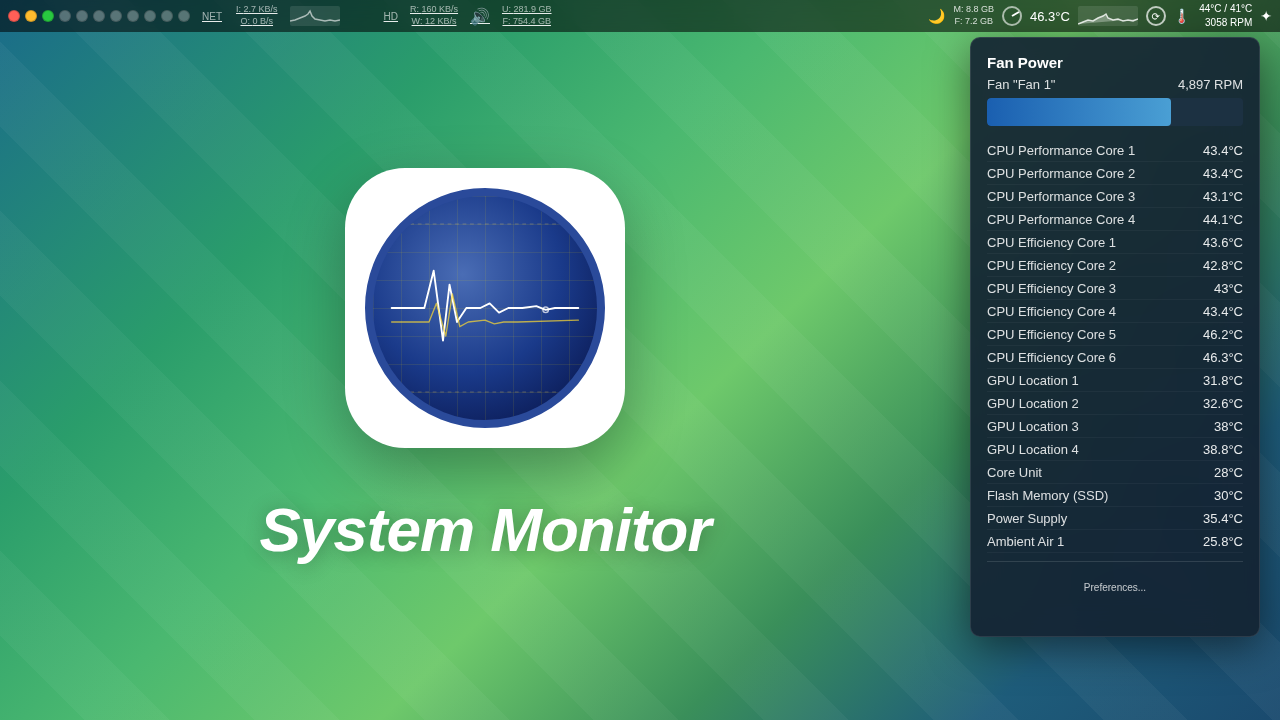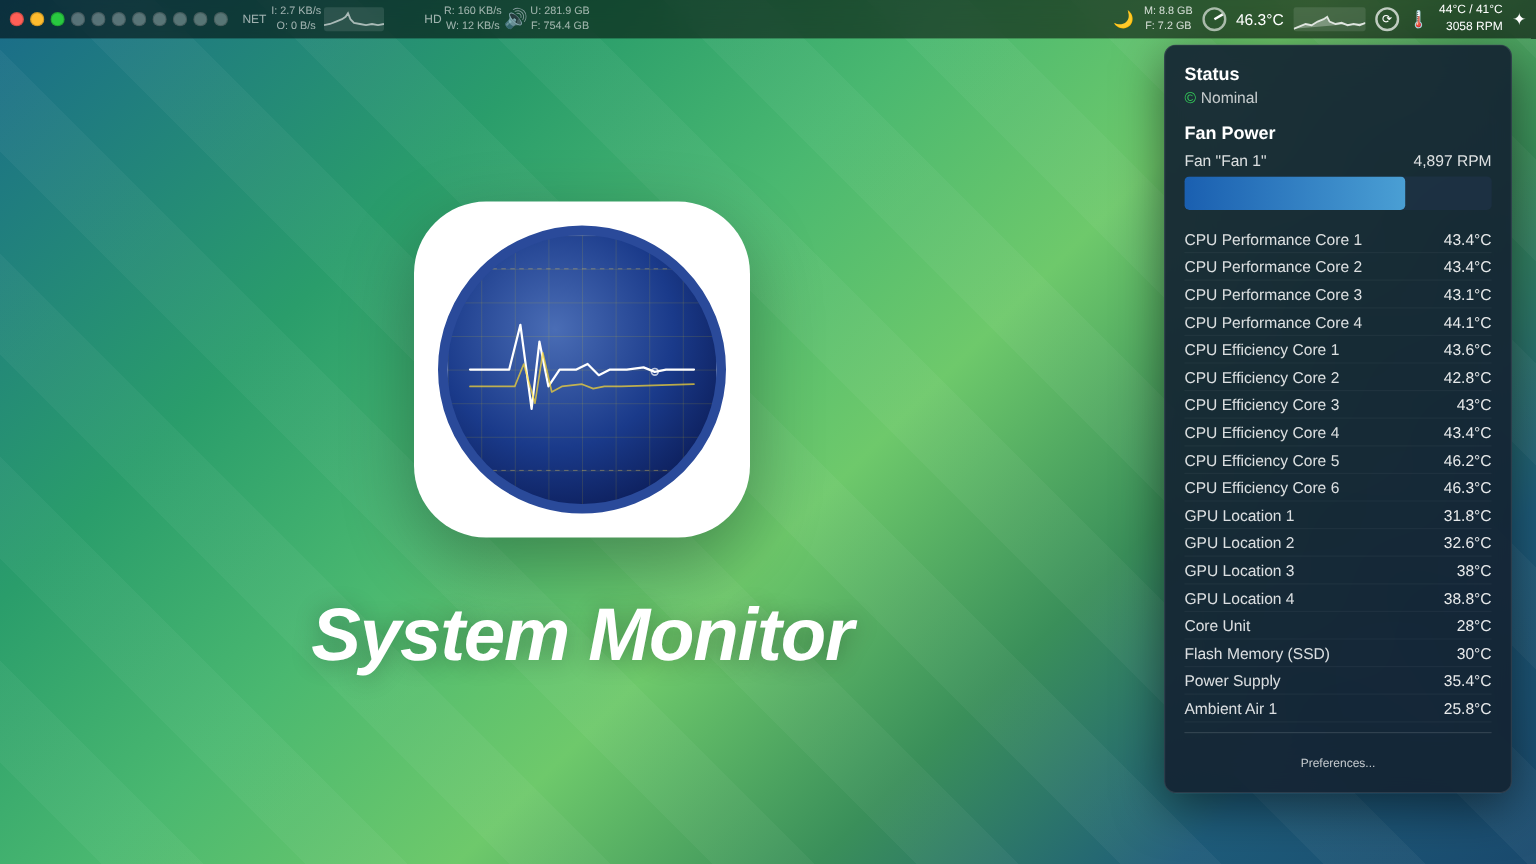--- a/index.html
+++ b/index.html
@@ -80,23 +80,24 @@
     }
 
     .tl-red { background: #ff5f57; }
     .tl-yellow { background: #febc2e; }
     .tl-green { background: #28c840; }
     .tl-gray { background: rgba(255,255,255,0.3); }
 
     .menubar-stats {
       display: flex;
       align-items: center;
-      gap: 2px;
+      gap: 12px;
       font-size: 10px;
       color: rgba(255,255,255,0.9);
+      text-decoration: underline;
     }
 
     .stat-group {
       display: flex;
       flex-direction: column;
       align-items: center;
       line-height: 1.3;
     }
 
     .mini-chart {
@@ -422,27 +423,20 @@
           <circle cx="185" cy="122" r="3" fill="none" stroke="rgba(255,255,255,0.7)" stroke-width="1.5"></circle>
         </svg>
       </div>
     </div>
 
     <h1 class="app-title">System Monitor</h1>
   </div>
 
   <div class="popup-panel">
 
-    <div>
-      <div class="panel-section-title">Status</div>
-      <div class="panel-status">
-        <span class="status-dot">©</span>
-        <span>Nominal</span>
-      </div>
-    </div>
 
     <div>
       <div class="fan-section-title">Fan Power</div>
       <div class="fan-row">
         <span>Fan "Fan 1"</span>
         <span>4,897 RPM</span>
       </div>
       <div class="fan-bar-container">
         <div class="fan-bar-fill" style="width: 72%;"></div>
       </div>

